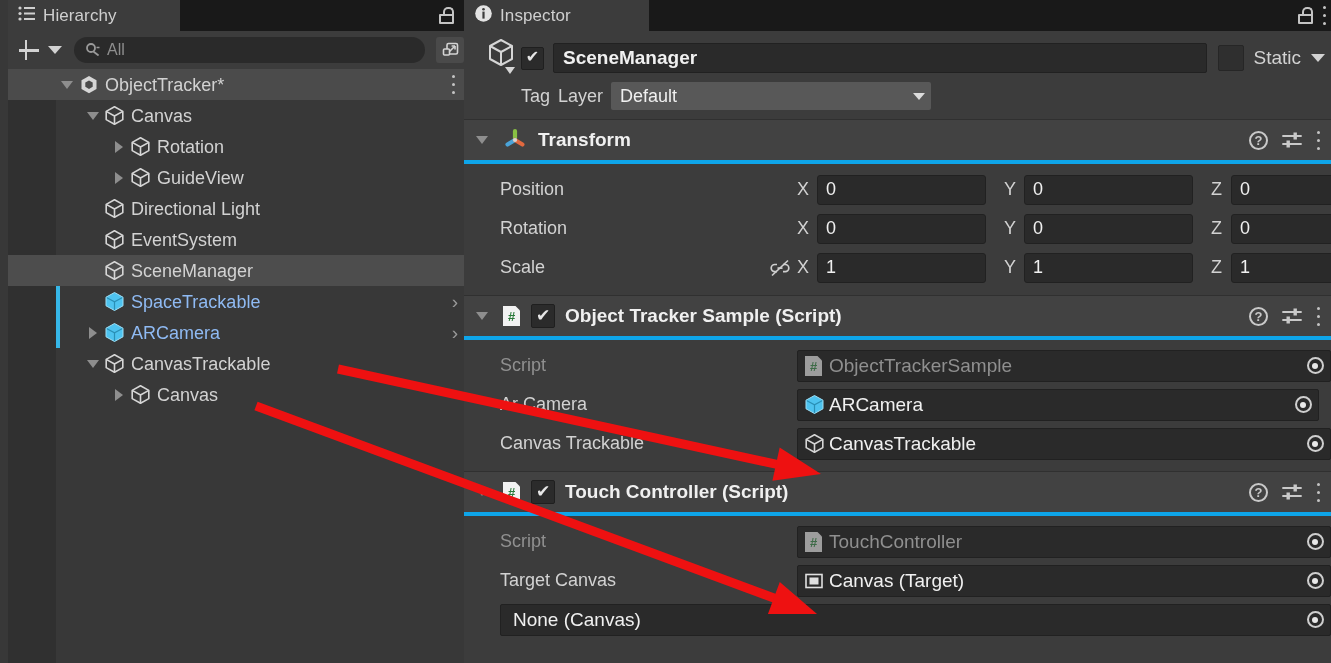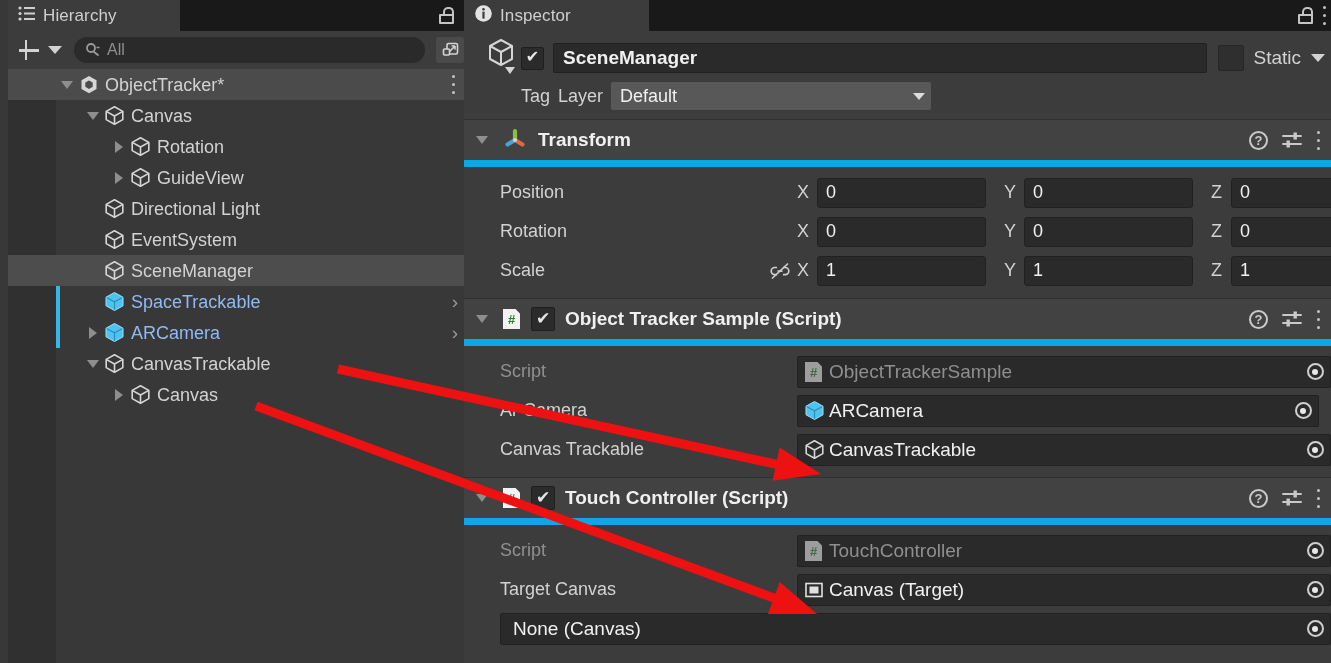--- a/index.html
+++ b/index.html
@@ -94,21 +94,21 @@
   .statlbl{color:#d2d2d2;font-size:19px;}
   .stat-caret{margin:0 6px 0 10px;}
   .ih-row2{display:flex;align-items:center;height:34px;padding-left:57px;margin-top:2px;}
   .fld-lbl{color:#d2d2d2;font-size:18px;margin-right:8px;}
   .dropdown{
     height:28px;background:#585858;border-radius:2px;display:flex;align-items:center;
     justify-content:space-between;padding:0 6px 0 9px;color:#f0f0f0;font-size:18px;box-sizing:border-box;
   }
   .dd-caret{width:0;height:0;border-left:6px solid transparent;border-right:6px solid transparent;border-top:7px solid #dcdcdc;margin-left:8px;}
   .comp-header{
-    height:40px;background:#424242;border-top:1px solid #303030;border-bottom:7px solid #0ea5e9;
+    height:40px;background:#424242;border-top:1px solid #303030;border-bottom:4px solid #0ea5e9;
     display:flex;align-items:center;padding:0 10px 0 12px;position:relative;
   }
   .comp-title{color:#f0f0f0;font-size:19px;font-weight:bold;margin-left:10px;}
   .hdr-icons{position:absolute;right:10px;top:0;height:40px;display:flex;align-items:center;gap:13px;}
   .qmark{
     width:19px;height:19px;border-radius:50%;border:2px solid #c9c9c9;color:#c9c9c9;
     font-size:13px;display:flex;align-items:center;justify-content:center;box-sizing:border-box;font-weight:bold;
   }
   .comp-body{background:#3c3c3c;padding:6px 0 8px 0;}
   .prow{display:flex;align-items:center;height:39px;padding-left:36px;}

